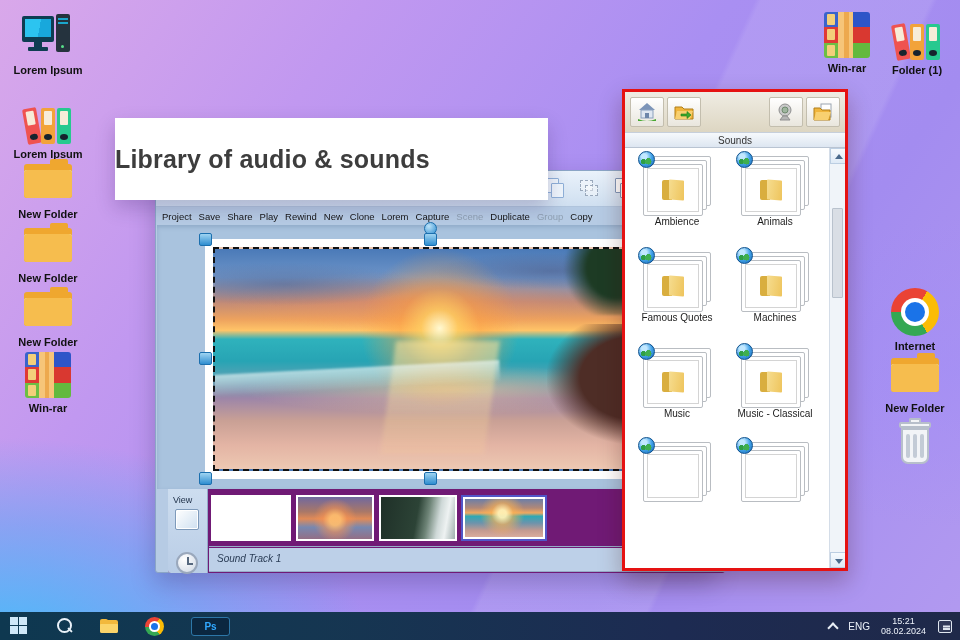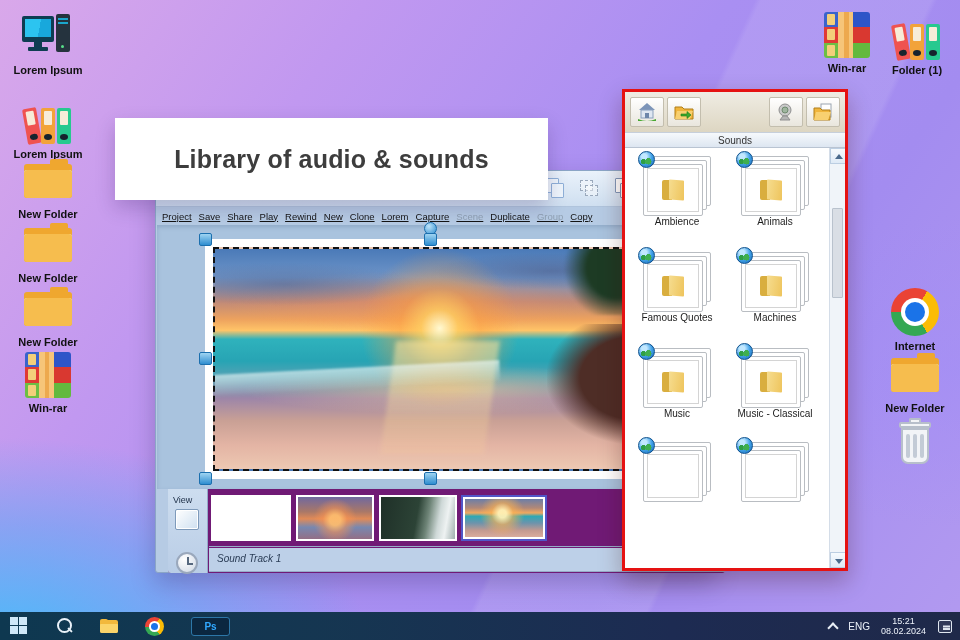--- a/index.html
+++ b/index.html
@@ -64,38 +64,38 @@
   
   .ic-trash { width:44px !important; height:50px !important; }
   .ic-trash .lid { position:absolute; left:6px; top:4px; width:32px; height:6px; background:#f2f4f7; border:2px solid #b7bfcb; border-radius:2px; }
   .ic-trash .hdl { position:absolute; left:16px; top:0; width:12px; height:6px; background:#f2f4f7; border:2px solid #b7bfcb; border-bottom:none; border-radius:2px 2px 0 0; }
   .ic-trash .body { position:absolute; left:8px; top:10px; width:28px; height:36px; background:#f2f4f7; border:2px solid #b7bfcb; border-radius:0 0 7px 7px; }
   .ic-trash .body i { position:absolute; top:4px; width:4px; height:24px; background:#fff; border:2px solid #c3cbd6; border-radius:3px; }
   .ic-trash .body i.s1{left:3px;} .ic-trash .body i.s2{left:10px;} .ic-trash .body i.s3{left:17px;}
 
   
   .banner { position:absolute; left:115px; top:118px; width:433px; height:82px; background:#fff;
-    box-shadow:0 8px 18px rgba(40,20,80,.22); z-index:30; display:flex; align-items:center; justify-content:center; }
+    box-shadow:0 8px 18px rgba(40,20,80,.22); z-index:30; display:flex; align-items:center; }
   .banner .btxt { font-size:25px; font-weight:700; color:#3d3d3d; letter-spacing:.2px; }
 
   
   .appwin { position:absolute; left:155px; top:170px; width:560px; height:403px; z-index:10;
     background:#b6cbe4; border:1px solid #8ba5c6; border-radius:3px; box-shadow:0 10px 24px rgba(30,20,70,.25); }
   .ribbon { position:absolute; left:0; top:0; right:0; height:36px;
     background:linear-gradient(#eaf2fb,#cfdff0); border-bottom:1px solid #b0c4dc; border-radius:3px 3px 0 0; }
   .rIcon { position:absolute; top:5px; width:26px; height:26px; }
   .rIcon.dup { left:386px; } .rIcon.grp { left:420px; } .rIcon.cpy { left:455px; }
   .pg { position:absolute; width:13px; height:15px; background:#fff; border:1px solid #7f97b8; border-radius:1px; }
   .pg.back { left:4px; top:2px; } .pg.front { left:9px; top:7px; }
   .grp .sq { position:absolute; width:13px; height:11px; border:1px dashed #9aa9bc; background:rgba(255,255,255,.4); }
   .grp .sq.back { left:4px; top:4px; } .grp .sq.front { left:9px; top:9px; }
   .dup .pg { border-color:#8fb0d8; background:#eef5fc; }
 
   .tlabels { position:absolute; left:6px; top:36px; right:0; height:18px; display:flex; align-items:center; gap:7px;
-    font-size:9.5px; color:#141414; white-space:nowrap; overflow:hidden;text-decoration:underline; }
+    font-size:9.5px; color:#141414; white-space:nowrap; overflow:hidden; }
   .tlabels span { flex:0 0 auto; cursor:default; }
   .tlabels span.disabled { color:#8fa0b2; }
 
   .canvas { position:absolute; left:1px; top:54px; width:557px; height:264px; background:#a9c3de; box-shadow:inset 0 2px 4px rgba(70,100,140,.25); }
 
   
   .selframe { position:absolute; left:48px; top:14px; width:452px; height:240px; background:#fff; }
   .pic { position:absolute; left:8px; top:8px; width:436px; height:224px;
     border:2px dashed #111; overflow:hidden;
     background:

